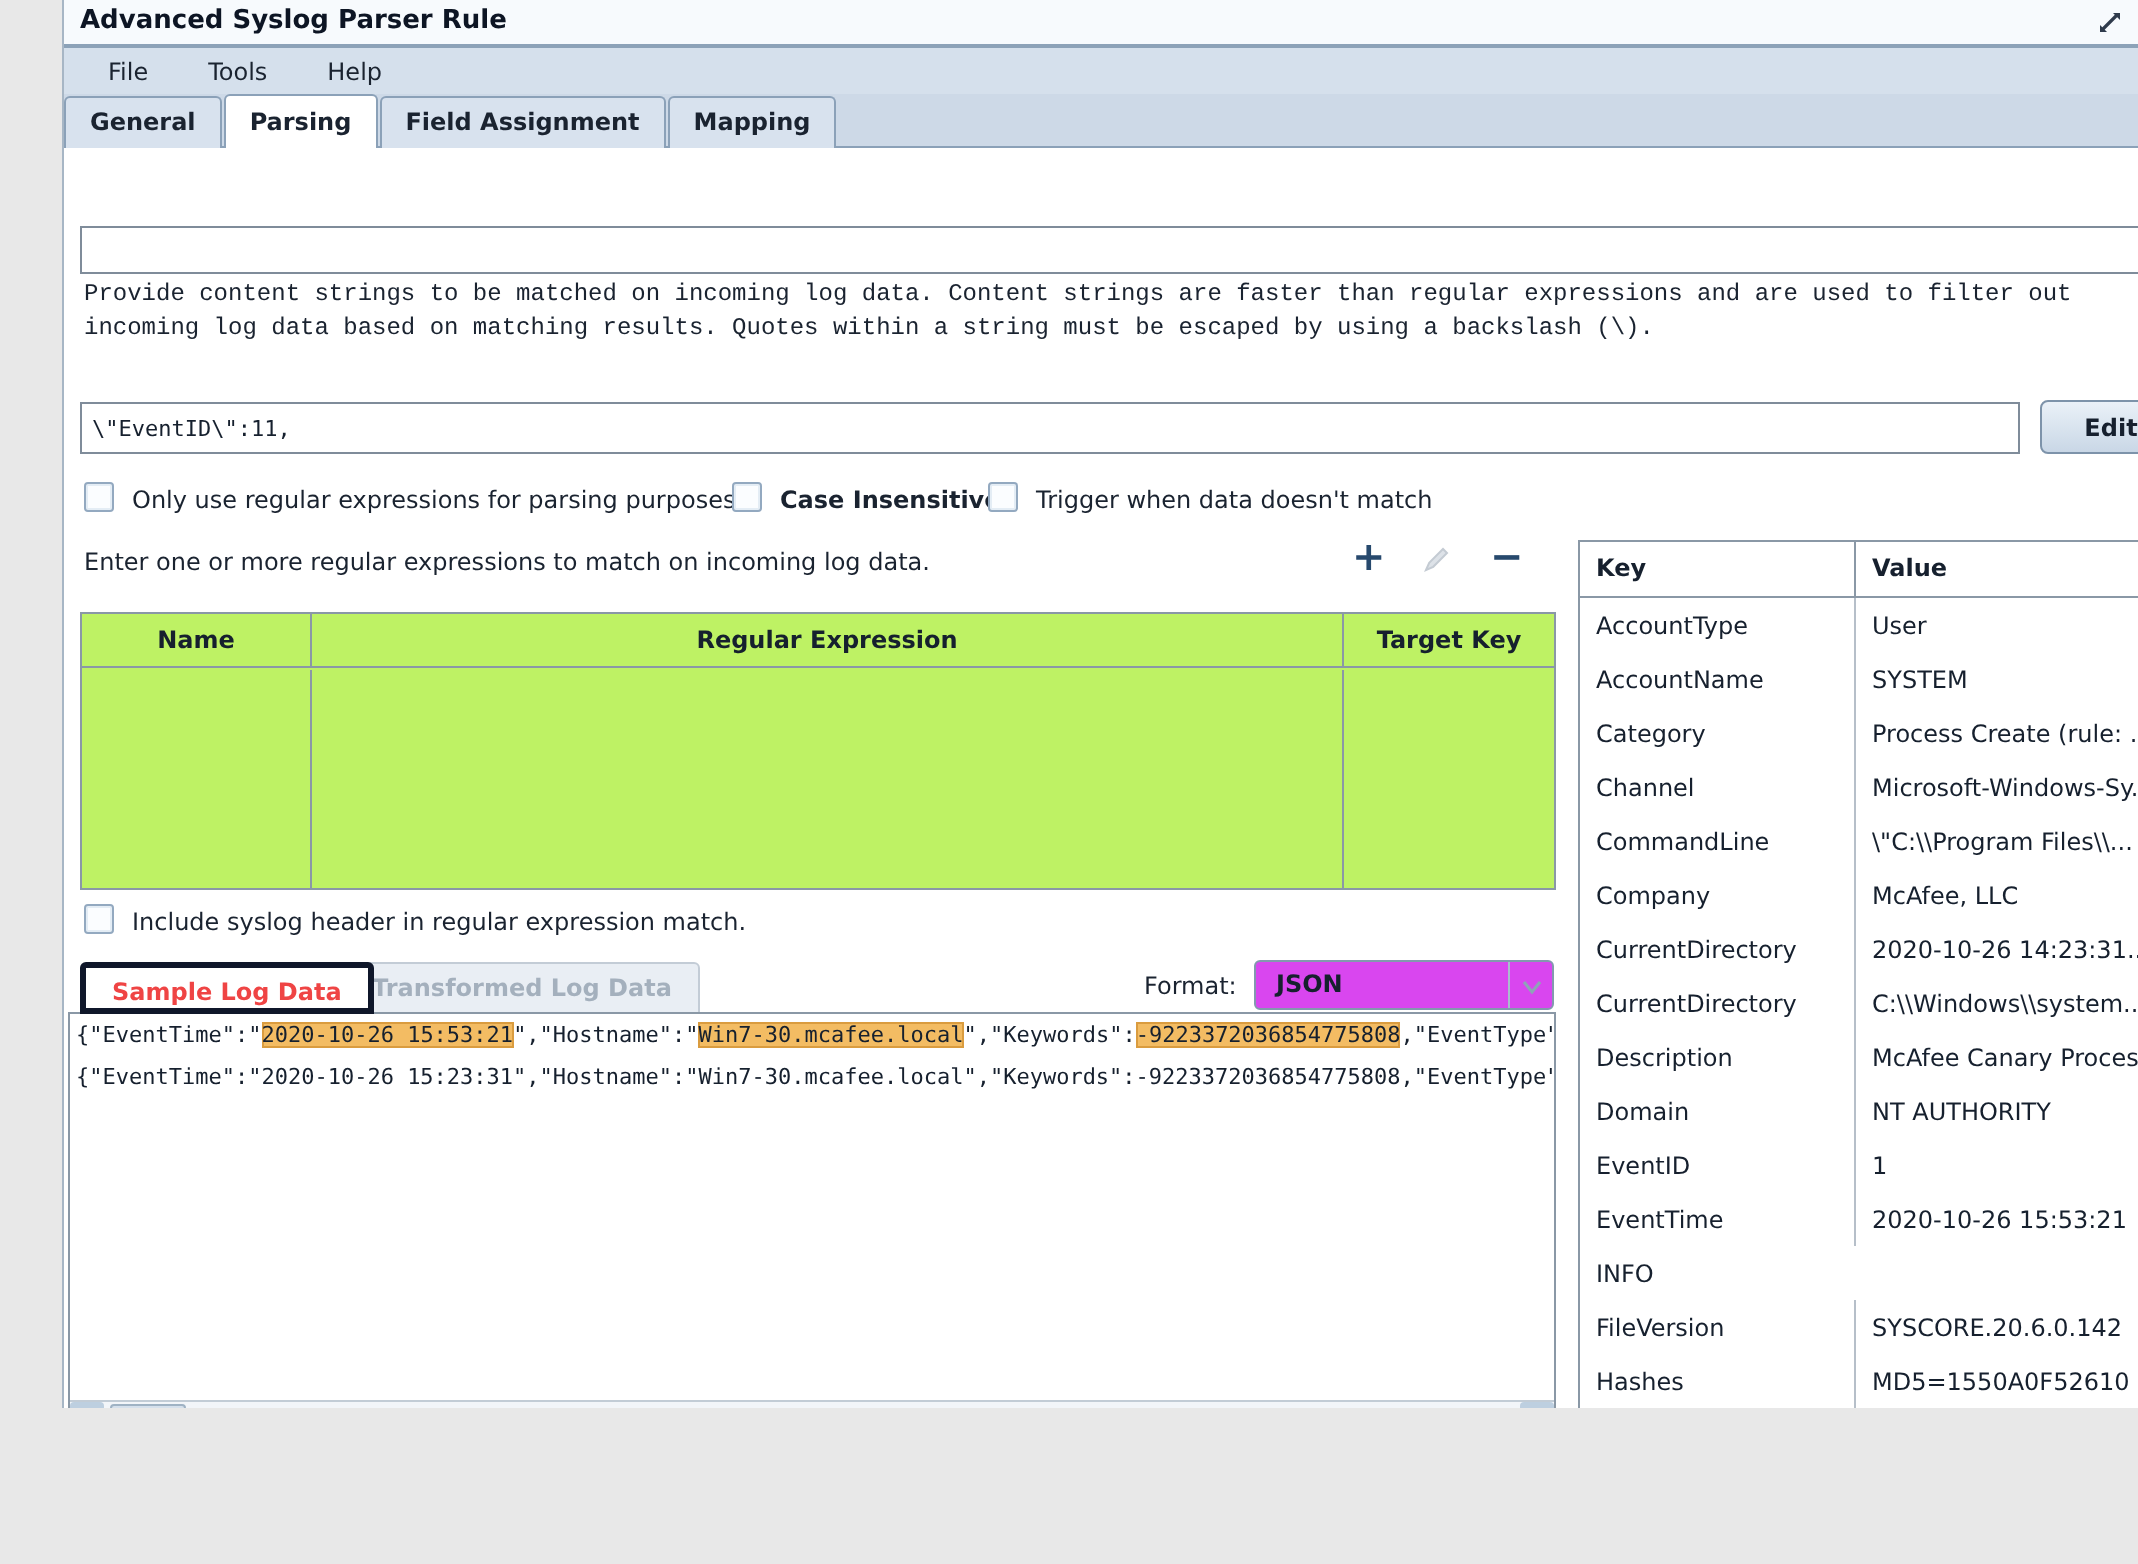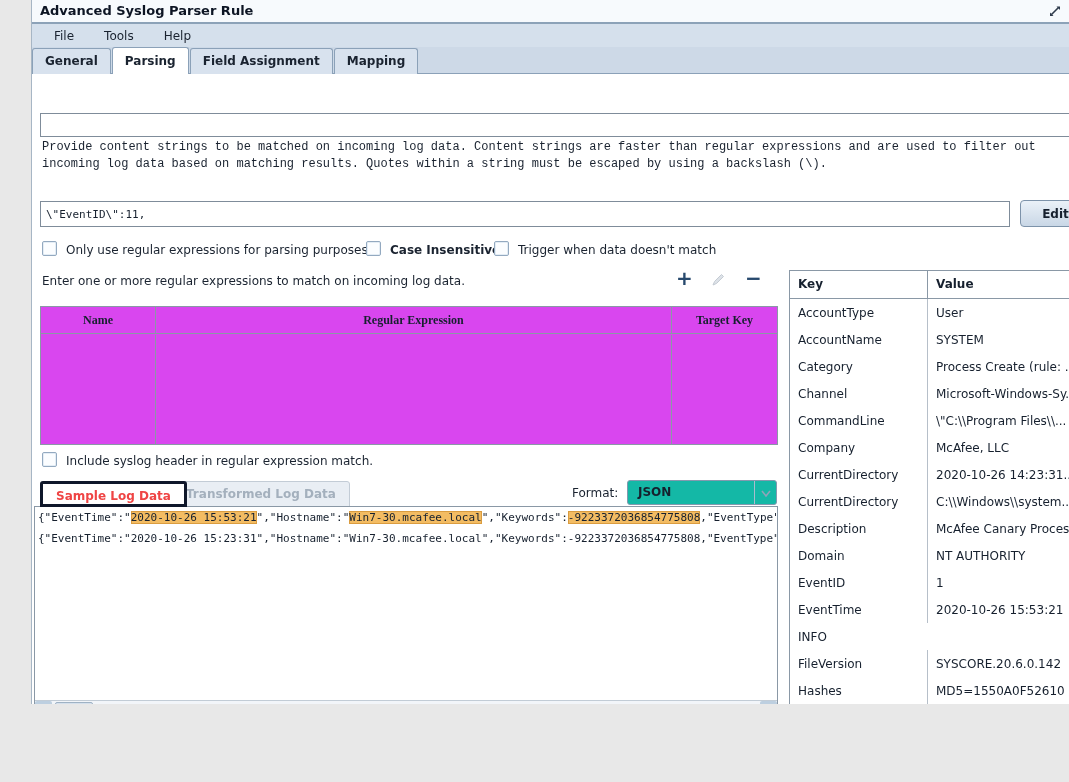--- a/index.html
+++ b/index.html
@@ -37,41 +37,41 @@
   .tbox { position:absolute; background:#fff; border:1px solid #7f8c9a; height:24px;
     font-family:"DejaVu Sans Mono", monospace; font-size:11px; padding:0 5px; color:#16202e; }
   .btn { position:absolute; width:71px; height:27px; border:1px solid #7d93aa; border-radius:4px;
     background:linear-gradient(#eaf1f8,#c9d7e6); font-family:"DejaVu Sans", sans-serif;
     font-size:12px; font-weight:bold; color:#16202e; cursor:pointer; }
   .cb { position:absolute; width:15px; height:15px; background:#fbfdff; border:1px solid #93a9c0;
     border-radius:2px; box-shadow:inset 0 0 0 1px #e4edf5; cursor:pointer; }
 
   
   .rtable { position:absolute; left:8px; top:306px; width:738px; height:139px;
-    border:1px solid #8a98a6; background:#d946ef;font-family:Liberation Serif, serif; }
+    border:1px solid #8a98a6; background:#bef264; }
   .rtable .hdr { display:flex; height:27px; border-bottom:1px solid #8a98a6; font-size:12px; font-weight:bold; }
   .rtable .hdr div { display:flex; align-items:center; justify-content:center; }
   .rt-c1 { width:115px; border-right:1px solid #8a98a6; }
   .rt-c2 { flex:1; border-right:1px solid #8a98a6; }
   .rt-c3 { width:105px; }
   .rtable .body { position:absolute; left:0; top:28px; right:0; bottom:0; display:flex; }
   .rtable .body .rt-c1, .rtable .body .rt-c2 { height:100%; }
 
   .icon-plus, .icon-minus { position:absolute; top:268px; font-size:20px; font-weight:900;
     color:#27496d; cursor:pointer; line-height:20px; }
   .icon-pencil { position:absolute; top:272px; cursor:default; }
 
   
   .stab { position:absolute; top:481px; height:26px; line-height:25px; padding:0 13px; font-size:12px;
     font-weight:bold; border-radius:3px 3px 0 0; cursor:pointer; }
   #stab-sample { left:8px; background:#fff; border:3px solid #0f172a; z-index:3; color:#ef4444; }
   #stab-transformed { left:140px; background:#e9eef4; border:1px solid #c3ccd6; color:#a4b0bd; }
 
   .dropdown { position:absolute; left:595px; top:480px; width:150px; height:25px;
-    background:#14b8a6; border:1px solid #8399af; border-radius:3px; cursor:pointer; }
+    background:#d946ef; border:1px solid #8399af; border-radius:3px; cursor:pointer; }
   .dropdown .val { position:absolute; left:10px; top:4px; font-size:12px; font-weight:bold; }
   .dropdown .chev { position:absolute; right:0; top:0; width:22px; height:23px;
     border-left:1px solid #a9bccd; display:flex; align-items:center; justify-content:center; }
 
   
   .logpanel { position:absolute; left:2px; top:506px; width:744px; height:212px;
     border:1px solid #8a98a6; background:#fff; overflow:hidden; }
   .logline { white-space:nowrap; overflow:hidden; font-family:"DejaVu Sans Mono", monospace;
     font-size:11px; line-height:21px; padding-left:3px; }
   .hl { background:#f3bc63; box-shadow:0 0 0 1px #da9c3f inset; }

